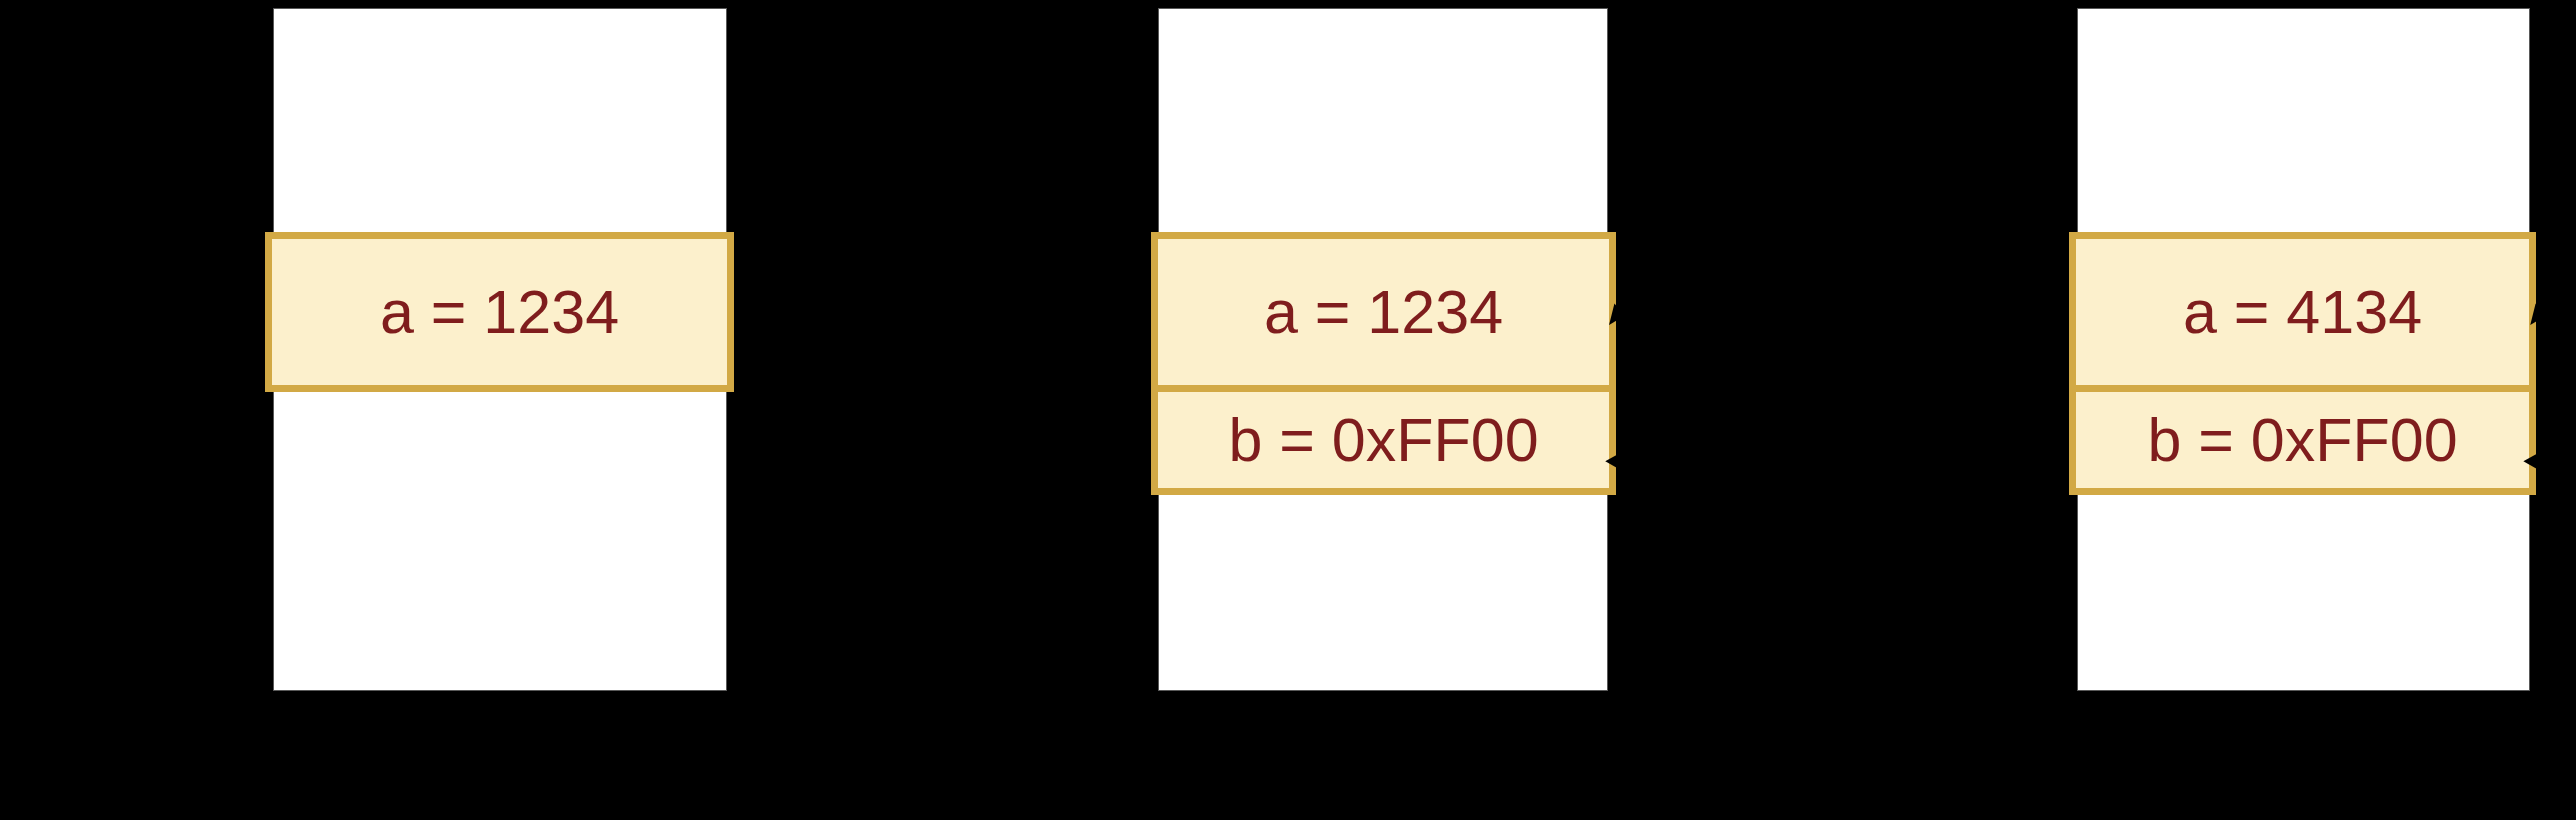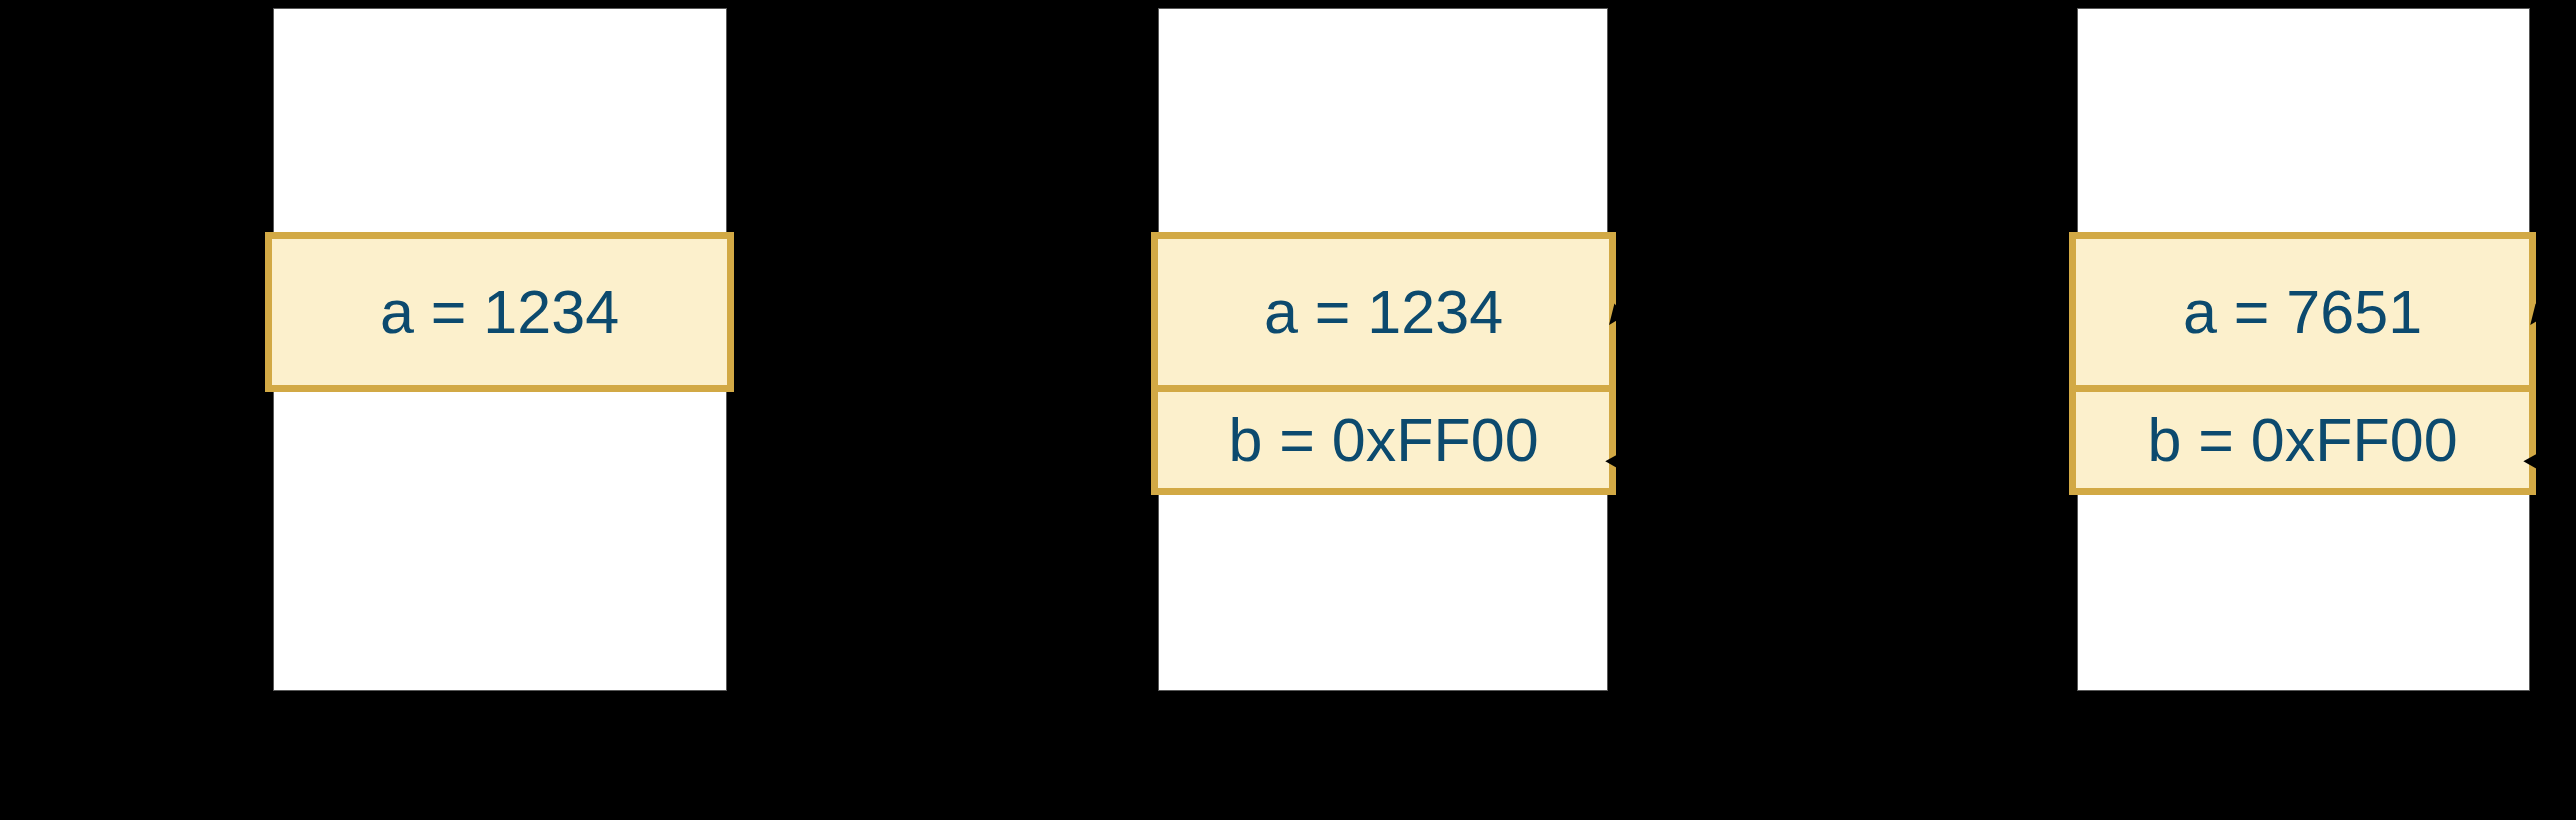--- a/index.html
+++ b/index.html
@@ -38,21 +38,21 @@
   .stack-3 { left: 2069px; width: 467px; }
 
   .row {
     box-sizing: border-box;
     width: 100%;
     border: 7px solid #d2a945;
     background: #fcf0cc;
     display: flex;
     align-items: center;
     justify-content: center;
-    color: #0c4a6e;
+    color: #7f1d1d;
     font-size: 61px;
     line-height: 1;
     white-space: nowrap;
   }
   .row + .row { margin-top: -7px; }
   .row-first  { height: 160px; }
   .row-second { height: 110px; }
 
   .arrow-layer {
     position: absolute;
@@ -82,21 +82,21 @@
     <div class="row row-first">
       <span>a = 1234</span>
     </div>
     <div class="row row-second">
       <span>b = 0xFF00</span>
     </div>
   </div>
 
   <div class="stack stack-3">
     <div class="row row-first">
-      <span>a = 7651</span>
+      <span>a = 4134</span>
     </div>
     <div class="row row-second">
       <span>b = 0xFF00</span>
     </div>
   </div>
 
   <svg class="arrow-layer" viewBox="0 0 3360 1070" xmlns="http://www.w3.org/2000/svg">
     <polygon points="2099,424 2106,396 2119,412" fill="#000000"></polygon>
     <polygon points="2094,602 2117,589 2117,615" fill="#000000"></polygon>
     <polygon points="3301,424 3308,396 3321,412" fill="#000000"></polygon>

